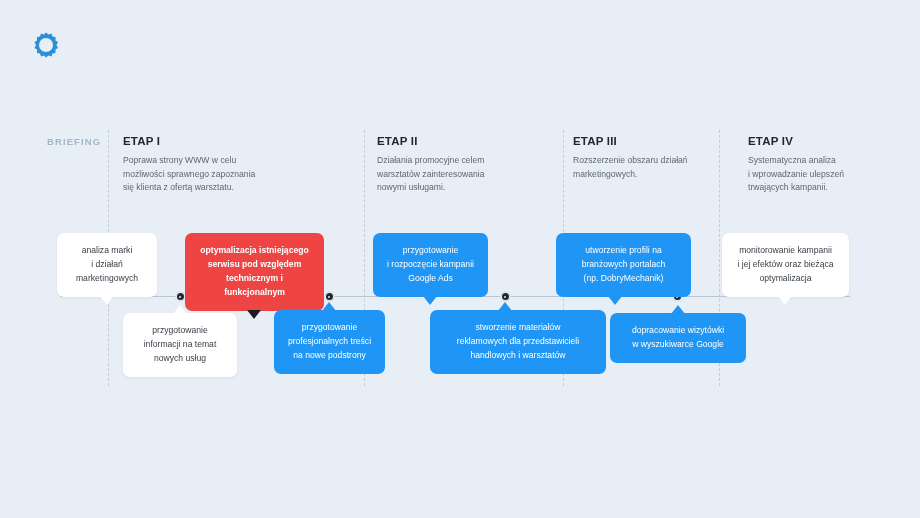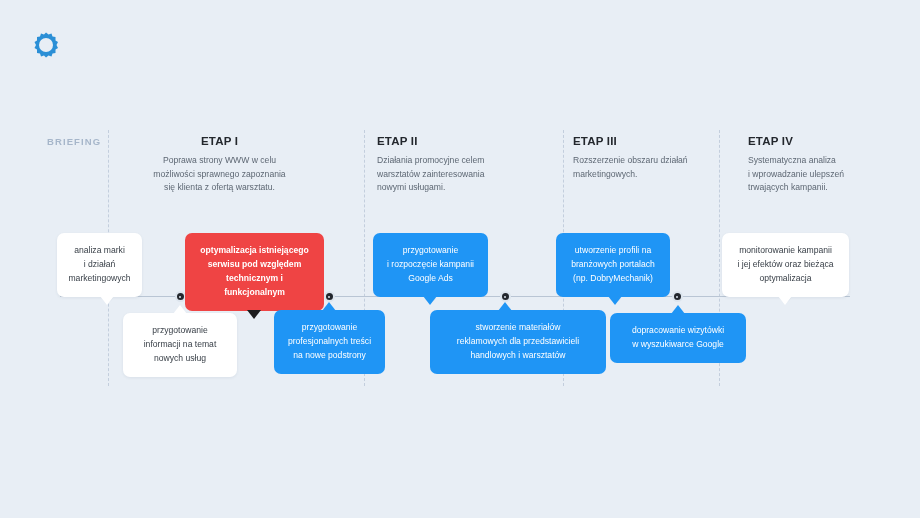--- a/index.html
+++ b/index.html
@@ -188,21 +188,21 @@
   <div class="briefing">BRIEFING</div>
 
   <div id="separators">
       <div class="sep" style="left: 108px;"></div>
       <div class="sep" style="left: 364px;"></div>
       <div class="sep" style="left: 563px;"></div>
       <div class="sep" style="left: 719px;"></div>
     </div>
 
   <div id="stages">
-      <div class="stage" style="left: 132px; text-align: center;">
+      <div class="stage" style="left: 123px;">
         <div class="stage-title">ETAP I</div>
         <div class="stage-desc">Poprawa strony WWW w celu
 możliwości sprawnego zapoznania
 się klienta z ofertą warsztatu.</div>
       </div>
       <div class="stage" style="left: 377px;">
         <div class="stage-title">ETAP II</div>
         <div class="stage-desc">Działania promocyjne celem
 warsztatów zainteresowania
 nowymi usługami.</div>
@@ -227,30 +227,30 @@
       <div class="dot" style="left: 254px;"></div>
       <div class="dot" style="left: 329px;"></div>
       <div class="dot" style="left: 430px;"></div>
       <div class="dot" style="left: 505px;"></div>
       <div class="dot" style="left: 615px;"></div>
       <div class="dot" style="left: 677px;"></div>
       <div class="dot" style="left: 785px;"></div>
     </div>
 
   <div id="cards">
-      <div class="card card-white card-above" style="left: 57px; top: 233px; width: 85px;"><span>analiza marki
+      <div class="card card-white card-above" style="left: 57px; top: 233px; width: 100px;"><span>analiza marki
 i działań
 marketingowych</span><div class="tail" style="left: 43px;"></div></div>
       <div class="card card-dark card-above" style="left: 185px; top: 233px; width: 139px;"><span>optymalizacja istniejącego
 serwisu pod względem
 technicznym i funkcjonalnym</span><div class="tail" style="left: 62px;"></div></div>
       <div class="card card-blue card-above" style="left: 373px; top: 233px; width: 115px;"><span>przygotowanie
 i rozpoczęcie kampanii
 Google Ads</span><div class="tail" style="left: 50px;"></div></div>
-      <div class="card card-blue card-above" style="left: 556px; top: 233px; width: 114px;"><span>utworzenie profili na
+      <div class="card card-blue card-above" style="left: 556px; top: 233px; width: 135px;"><span>utworzenie profili na
 branżowych portalach
 (np. DobryMechanik)</span><div class="tail" style="left: 52px;"></div></div>
       <div class="card card-white card-above" style="left: 722px; top: 233px; width: 127px;"><span>monitorowanie kampanii
 i jej efektów oraz bieżąca
 optymalizacja</span><div class="tail" style="left: 56px;"></div></div>
       <div class="card card-white card-below" style="left: 123px; top: 313px; width: 114px;"><span>przygotowanie
 informacji na temat
 nowych usług</span><div class="tail" style="left: 50px;"></div></div>
       <div class="card card-blue card-below" style="left: 274px; top: 310px; width: 111px;"><span>przygotowanie
 profesjonalnych treści

